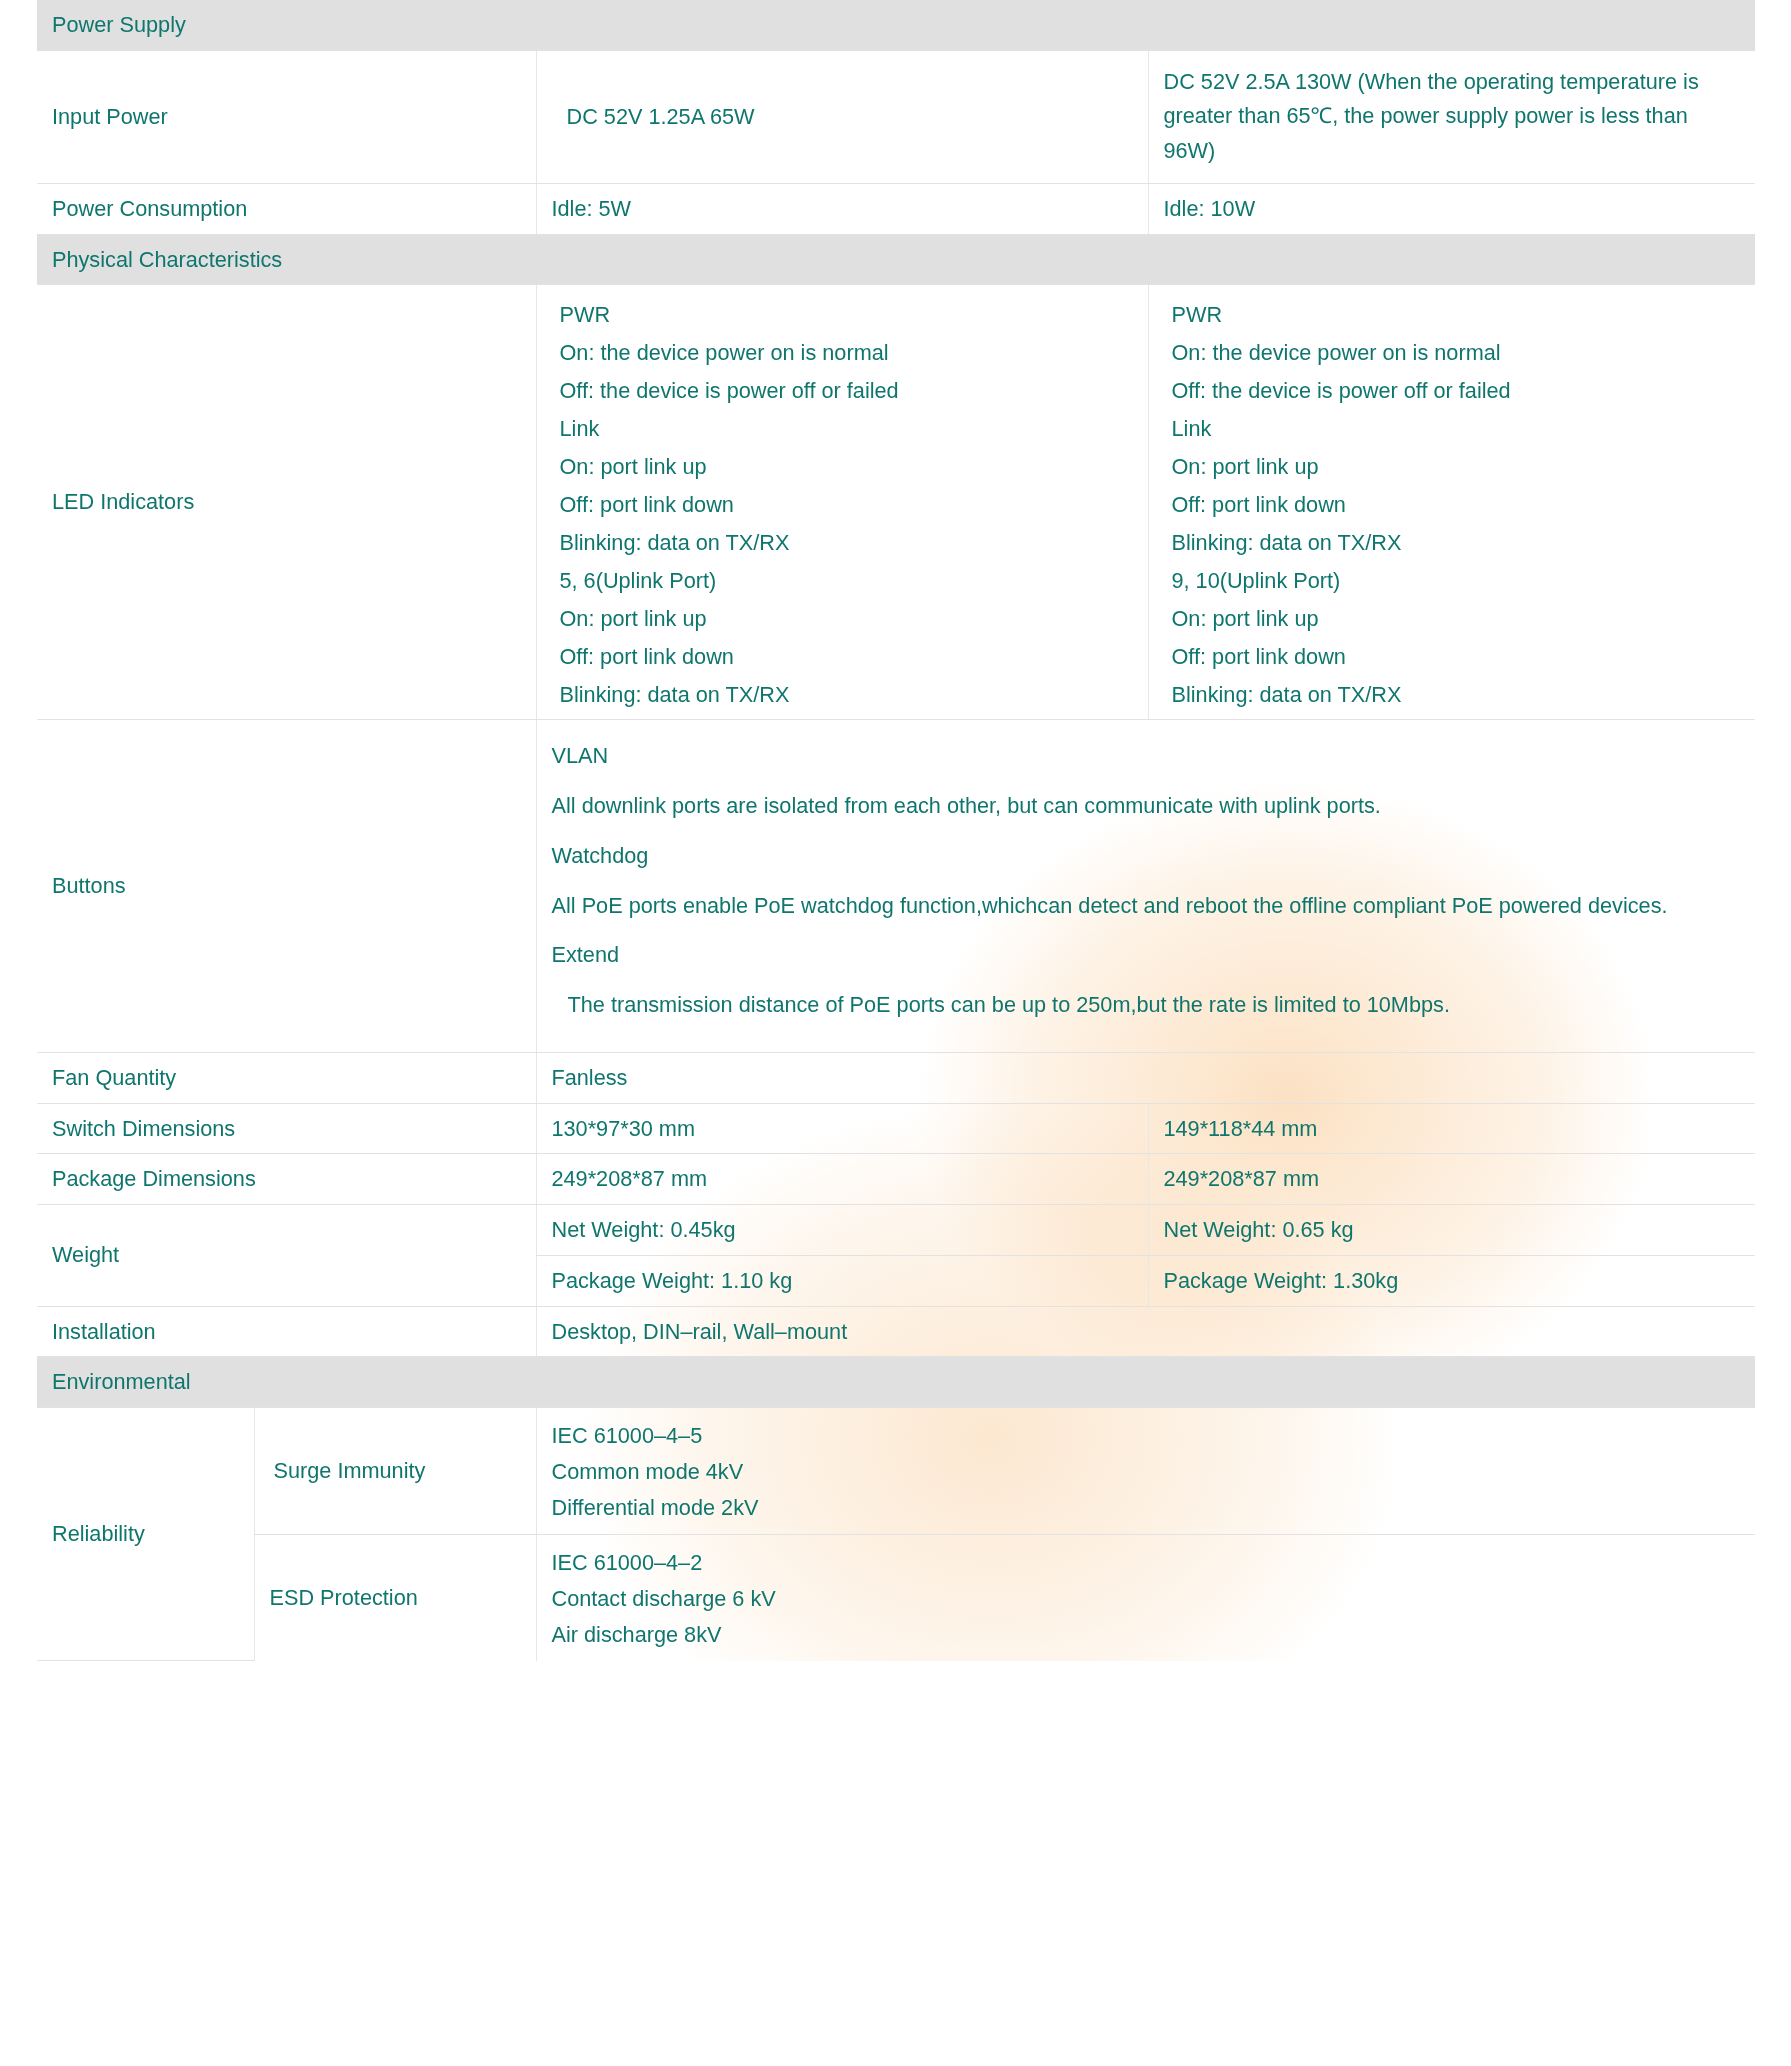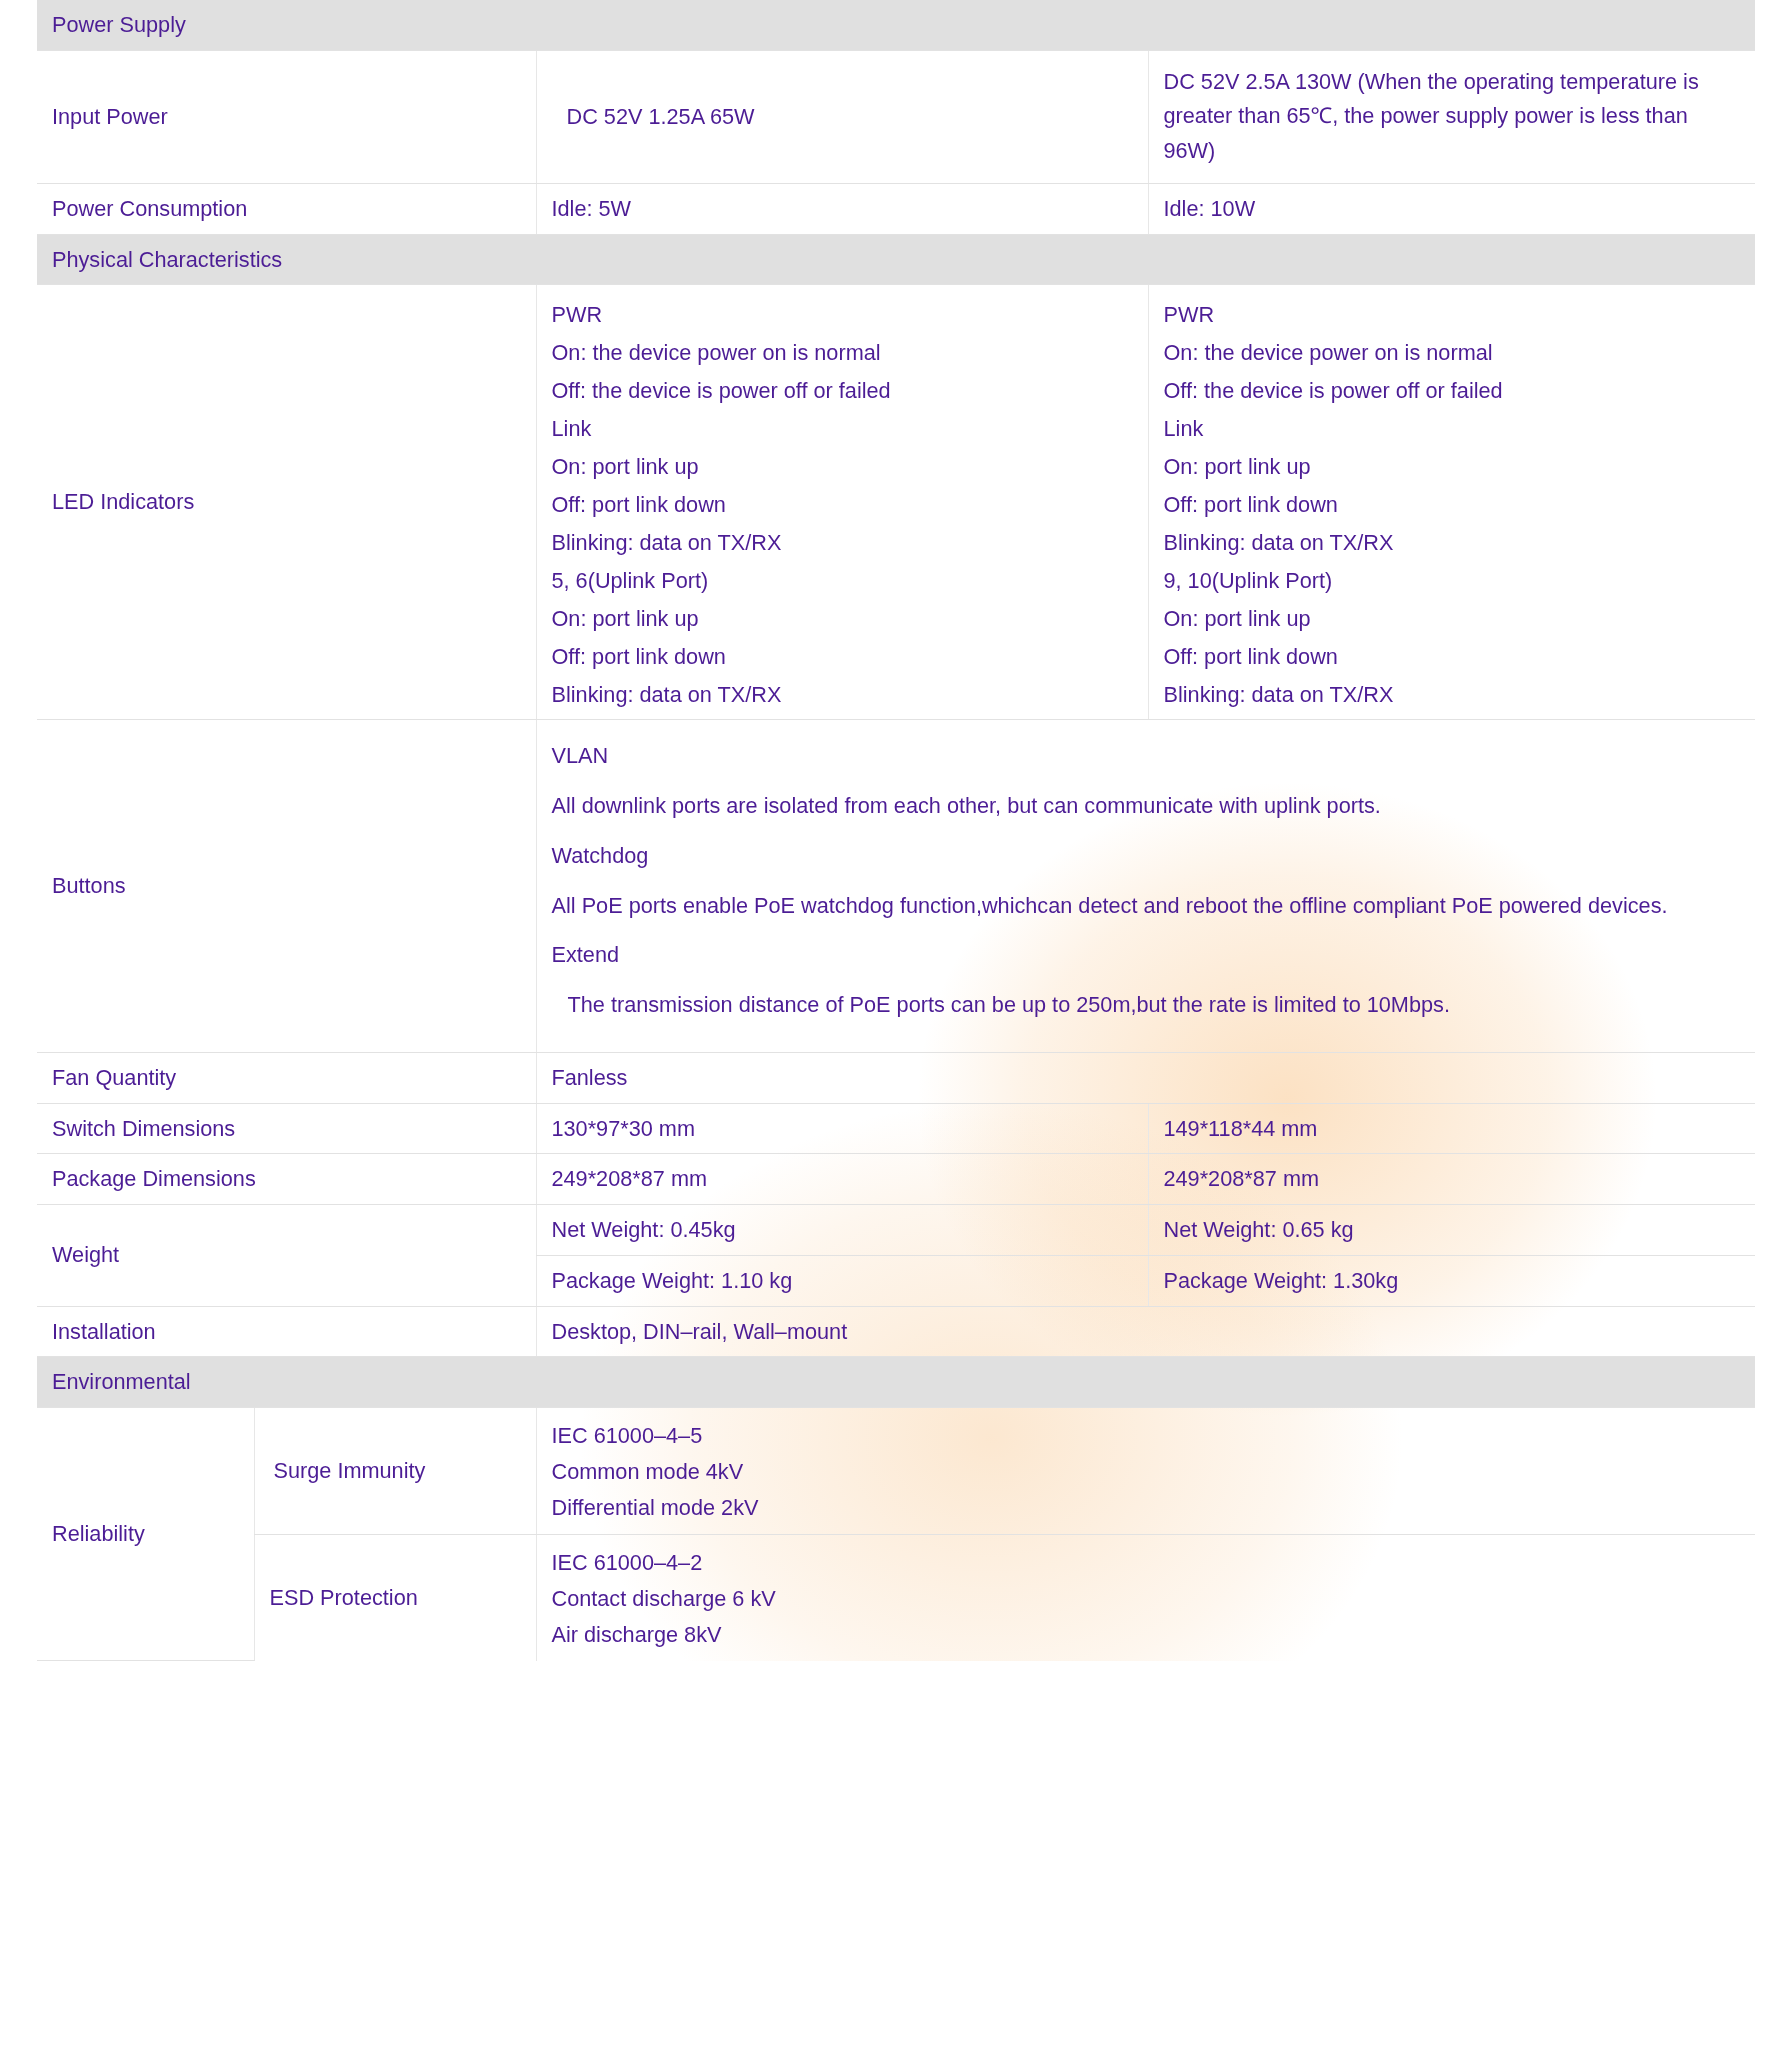--- a/index.html
+++ b/index.html
@@ -44,40 +44,40 @@
     width: 1718px;
     table-layout: fixed;
     font-size: 21.7px;
     line-height: 1.0;
   }
   table.spec td {
     border-bottom: 1.1px solid #e2e2e2;
     vertical-align: middle;
     padding: 14px 15px;
     font-weight: 400;
-    color: #4c1d95;
+    color: #0f766e;
   }
   .section-head td {
     background: #e0e0e0;
     font-size: 21.7px;
     padding: 16.3px 15px;
     border-bottom: 1.1px solid #e0e0e0;
     color: #2b2b2b;
   }
   .label {
     width: 498px;
   }
   .vsep {
     border-left: 1.1px solid #e7e7e7;
   }
   .cell-stack p {
     margin: 0 0 12px 0;
   }
   .cell-stack p:last-child { margin-bottom: 0; }
-  .spaced p { margin-bottom: 16.3px; }
+  .spaced p { margin-bottom: 16.3px; margin-left: 8px; }
   .sub-label {
     width: 282px;
   }
   .no-bottom { border-bottom: none !important; margin-left: 28px; }
   .p-block p { margin: 0 0 16.3px 0; }
   .p-block p:last-child { margin: 16px; }
   .lead-gap { padding-top: 21.7px; padding-bottom: 21.7px; }
 </style>
 </head>
 <body>

